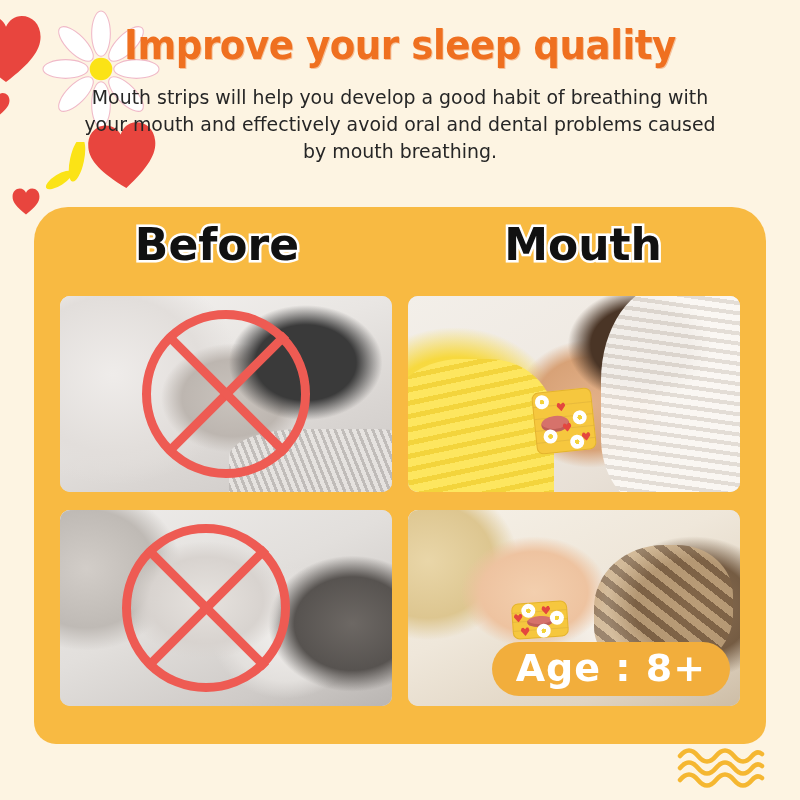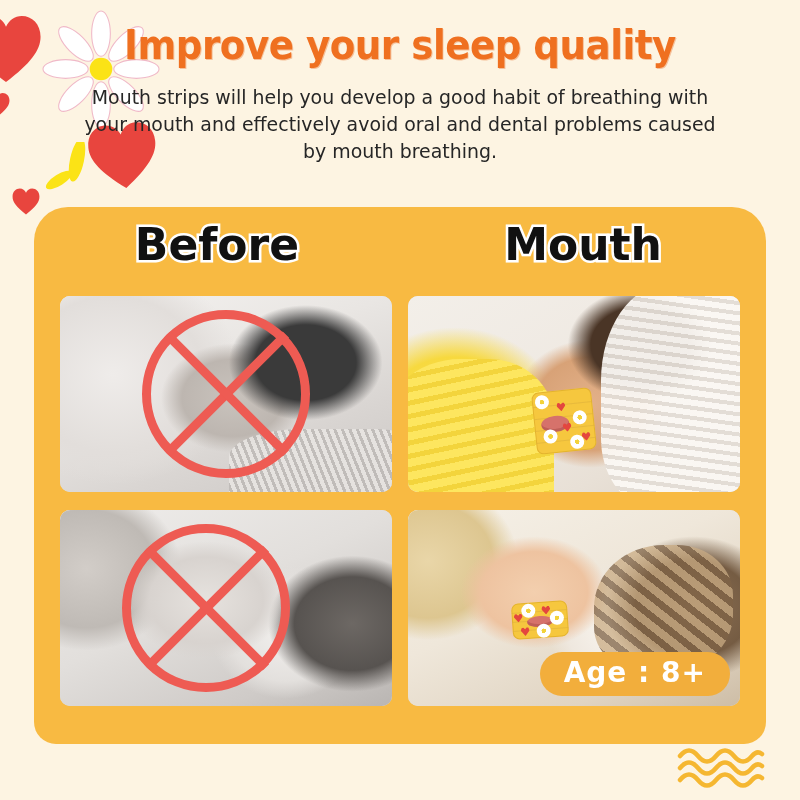--- a/index.html
+++ b/index.html
@@ -198,21 +198,21 @@
   
   .age-badge{
     position:absolute;
     right:10px;bottom:10px;
     background:#F2AE3C;
     border-radius:999px;
     padding:7px 24px 9px 24px;
     color:#FFFFFF;
     font-family:"DejaVu Sans", sans-serif;
     font-weight:bold;
-    font-size:28px;
+    font-size:38px;
     letter-spacing:1px;
     line-height:1;
     z-index:6;
     margin-top:22px;
   }
 
   
   .waves{position:absolute;right:26px;bottom:8px;z-index:4;}
 </style>
 </head>

